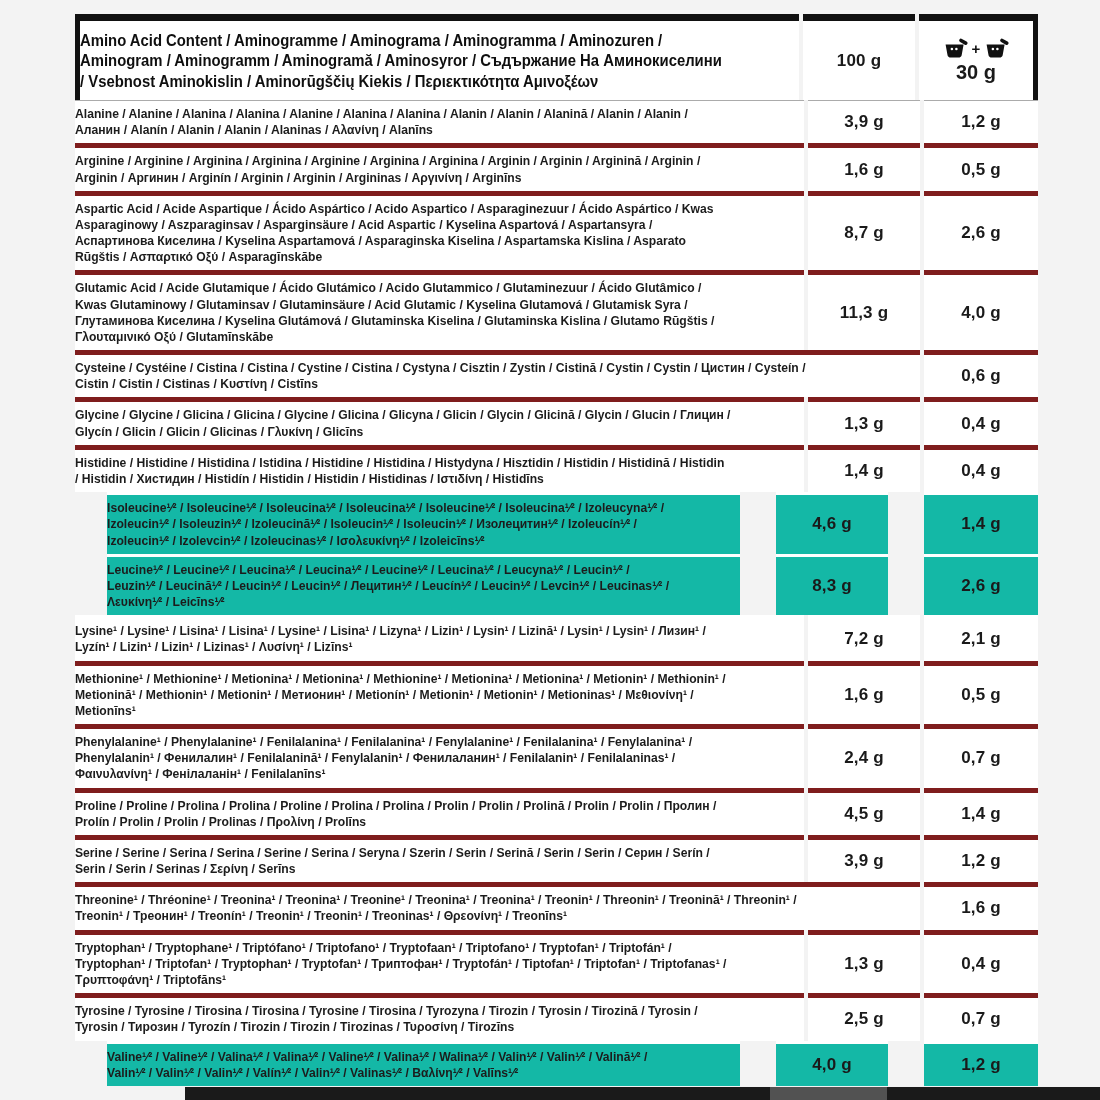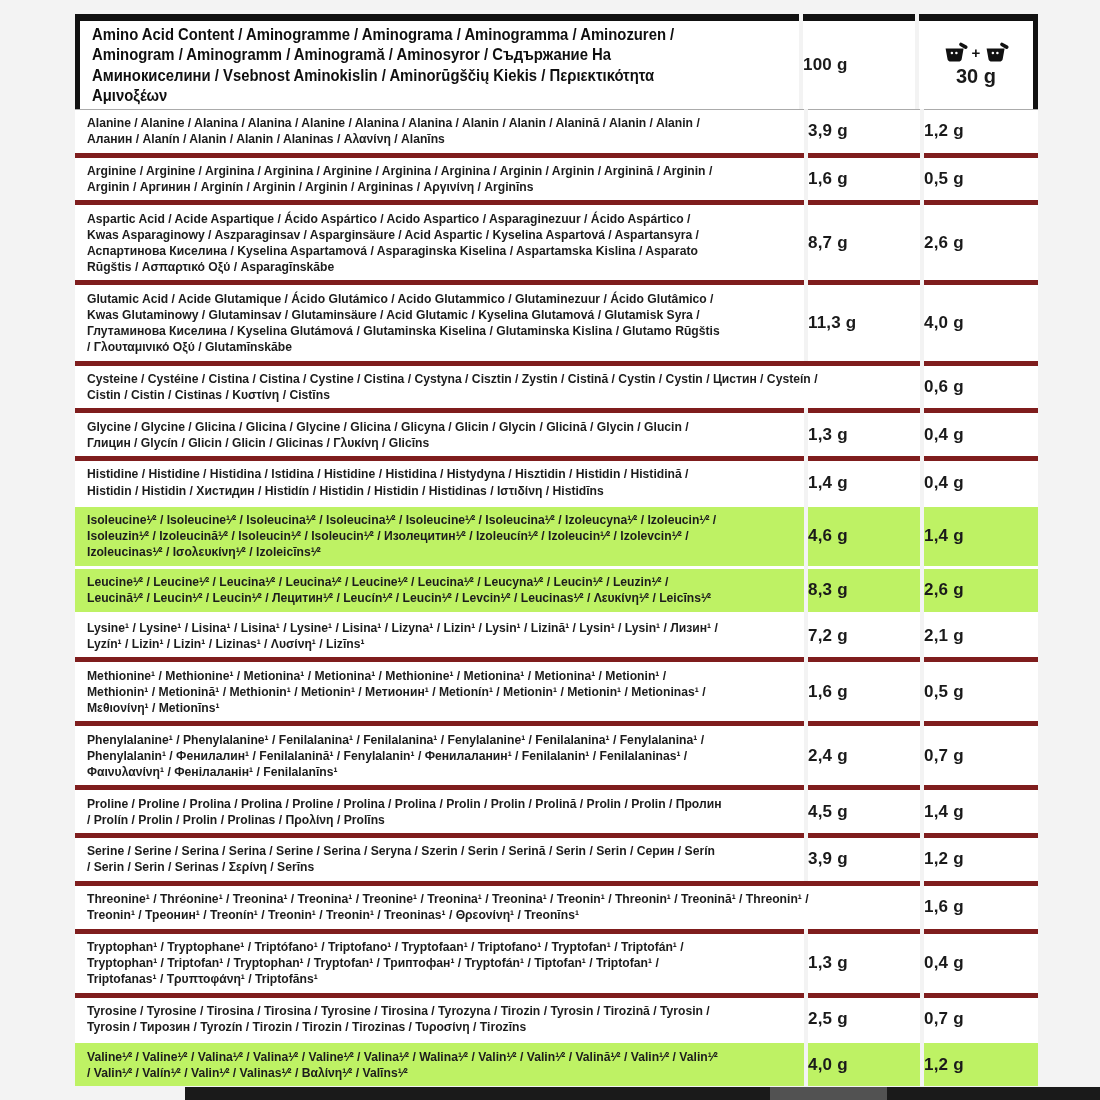--- a/index.html
+++ b/index.html
@@ -8,29 +8,29 @@
     background:#f3f3f3;
     font-family:"Liberation Sans","DejaVu Sans",sans-serif;
   }
   .label-table {
     position:absolute; left:75px; top:14px; width:963px; height:1072px;
     display:flex; flex-direction:column;
   }
   .row { display:flex; gap:4px; flex:1 1 auto; min-height:0; }
   .row.header { flex:0 0 auto; min-height:86px; }
   .cell { background:#ffffff; display:flex; align-items:center; overflow:hidden; }
-  .cell.name { flex:1 1 auto; padding:3px 12px; }
-  .cell.val  { flex:0 0 112px; }
+  .cell.name { flex:1 1 auto; padding:3px 0; }
+  .cell.val  { flex:0 0 112px; justify-content:center; }
   .cell.val.v30 { flex:0 0 114px; }
   .header .cell { border-top:7px solid #111111; }
   .header .cell.name { border-left:5px solid #111111; }
   .header .cell.v30  { border-right:5px solid #111111; flex-direction:column; justify-content:center; }
   .row.body .cell { border-top:5px solid #7f1d1d; }
   .row.body.first .cell { border-top:1px solid #ababab; }
-  .row.hl .cell { background:#bef264; border-top:3px solid #ffffff; }
+  .row.hl .cell { background:#14b8a6; border-top:3px solid #ffffff;margin-left:32px; }
   .row.after-hl .cell { border-top:3px solid #ffffff; }
   .name-text {
     font-weight:bold; font-size:13.5px; line-height:1.2; color:#1c1c1c;
     width:111%; transform:scaleX(0.9); transform-origin:0 50%;
   }
   .header .name-text { font-size:16.5px; line-height:1.24; color:#0f0f0f; }
   .val-text { font-weight:bold; font-size:17px; color:#1a1a1a; letter-spacing:0.2px; }
   .scoops-row { display:flex; align-items:center; gap:3px; margin-bottom:1px; }
   .plus-sign { font-weight:bold; font-size:15px; color:#111; line-height:1; }
   .serving-label { font-weight:bold; font-size:20px; color:#1a1a1a; }

